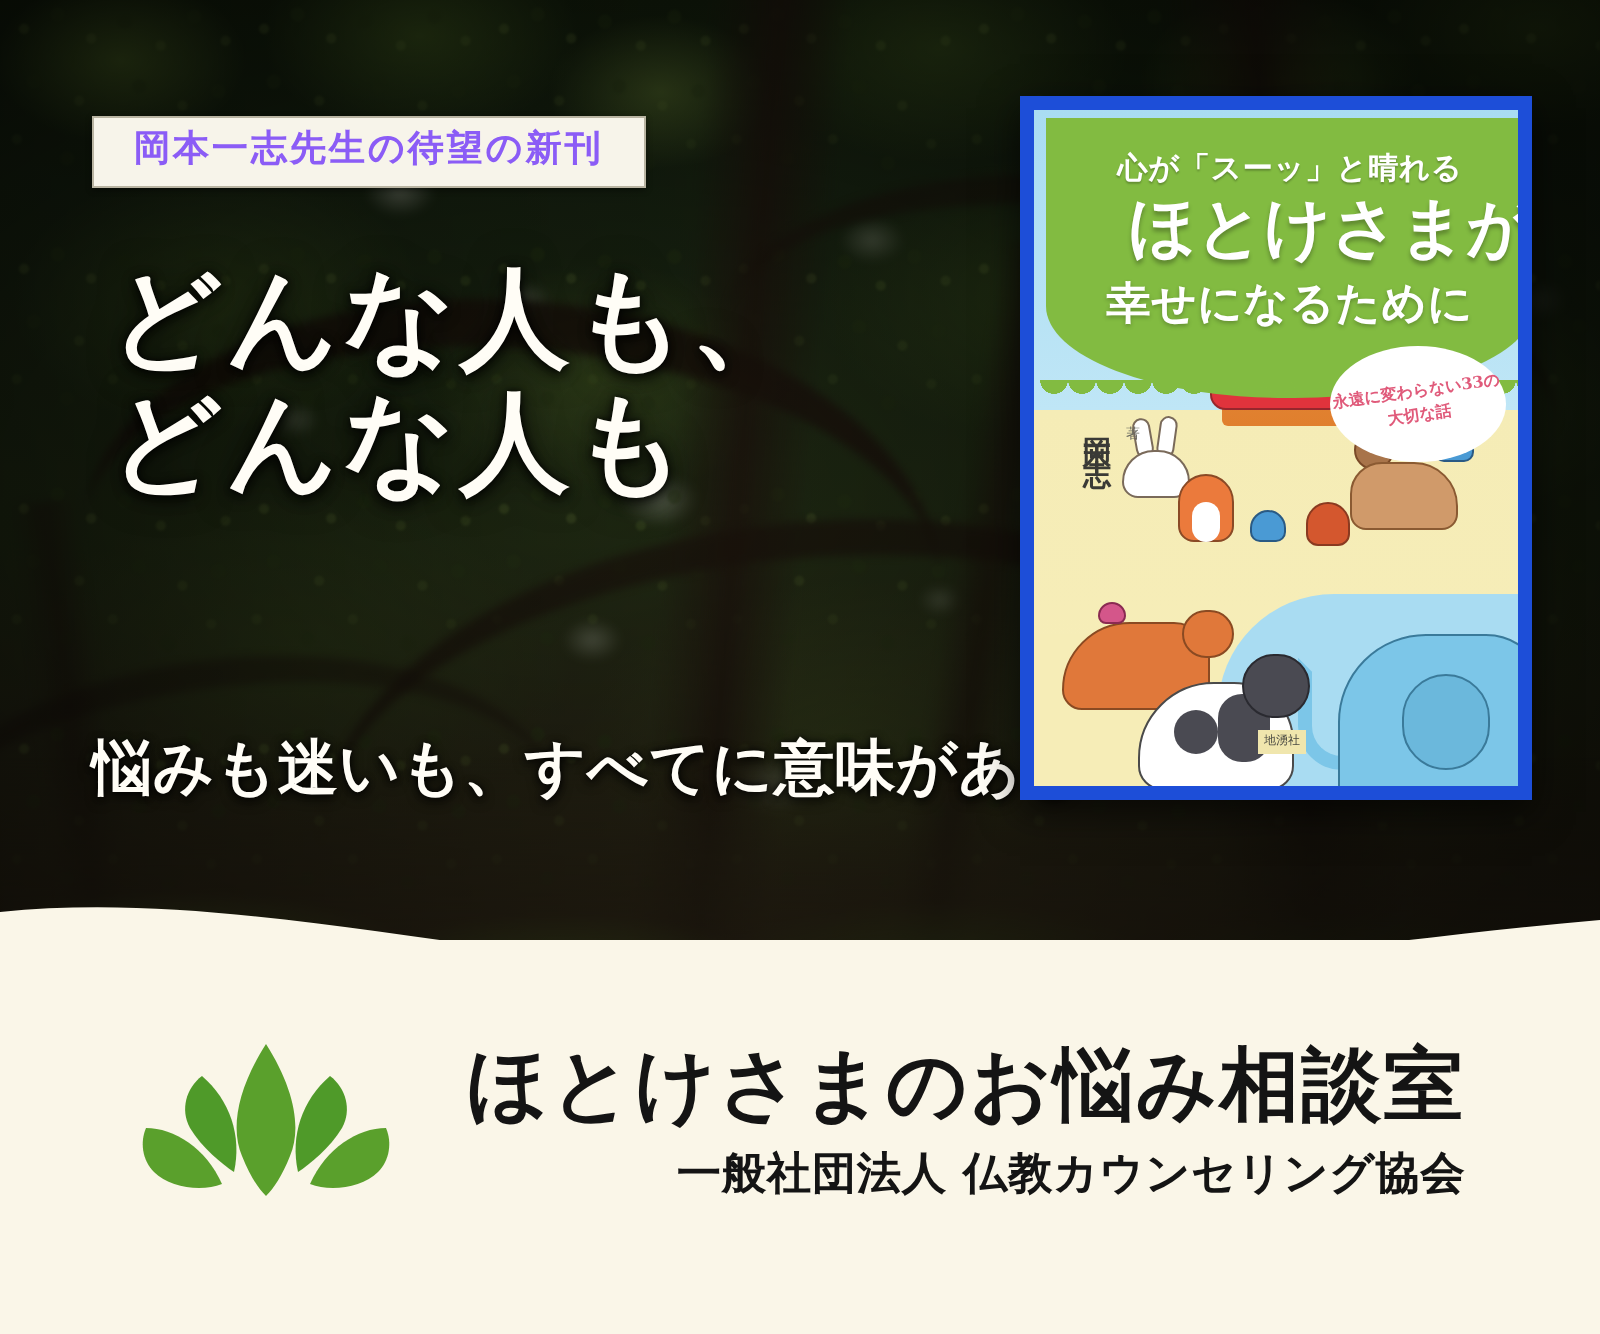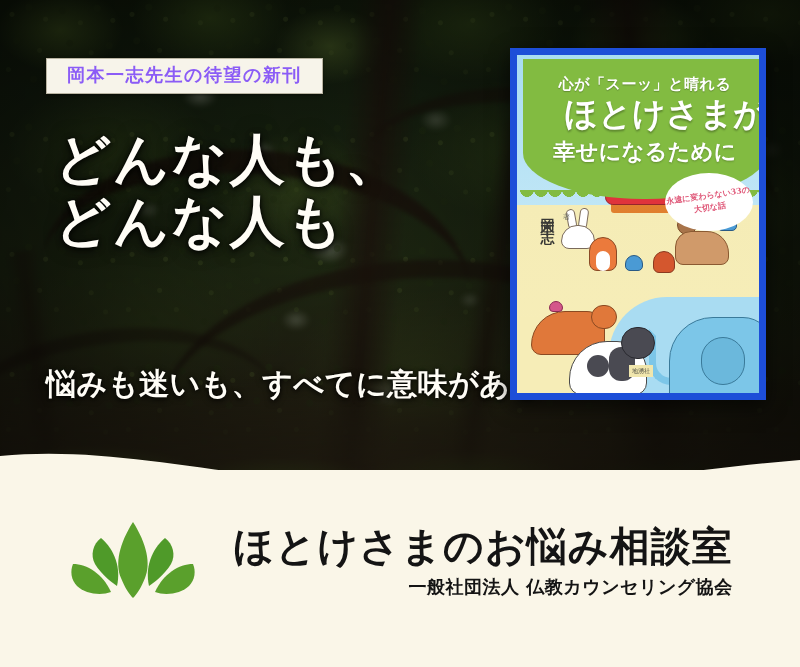--- a/index.html
+++ b/index.html
@@ -279,21 +279,21 @@
     display:flex; align-items:center; justify-content:center; gap:34px;
   }
   #logo { width:132px; height:92px; flex:0 0 auto; }
   #footer-text { flex:0 0 auto; }
   #org-name {
     font-family:"DejaVu Serif", serif; font-size:40px; font-weight:700;
     color:#141414; letter-spacing:1px; line-height:1.05; white-space:nowrap;
   }
   #org-sub {
     margin-top:8px; text-align:right;
-    font-family:"DejaVu Serif", serif; font-size:18px; font-weight:700;
+    font-family:"DejaVu Serif", serif; font-size:22px; font-weight:700;
     color:#141414; letter-spacing:.5px; white-space:nowrap;
   }
 </style>
 </head>
 <body>
 
 <div id="banner">
 
   <div id="hero">
     <div class="foliage"></div>

